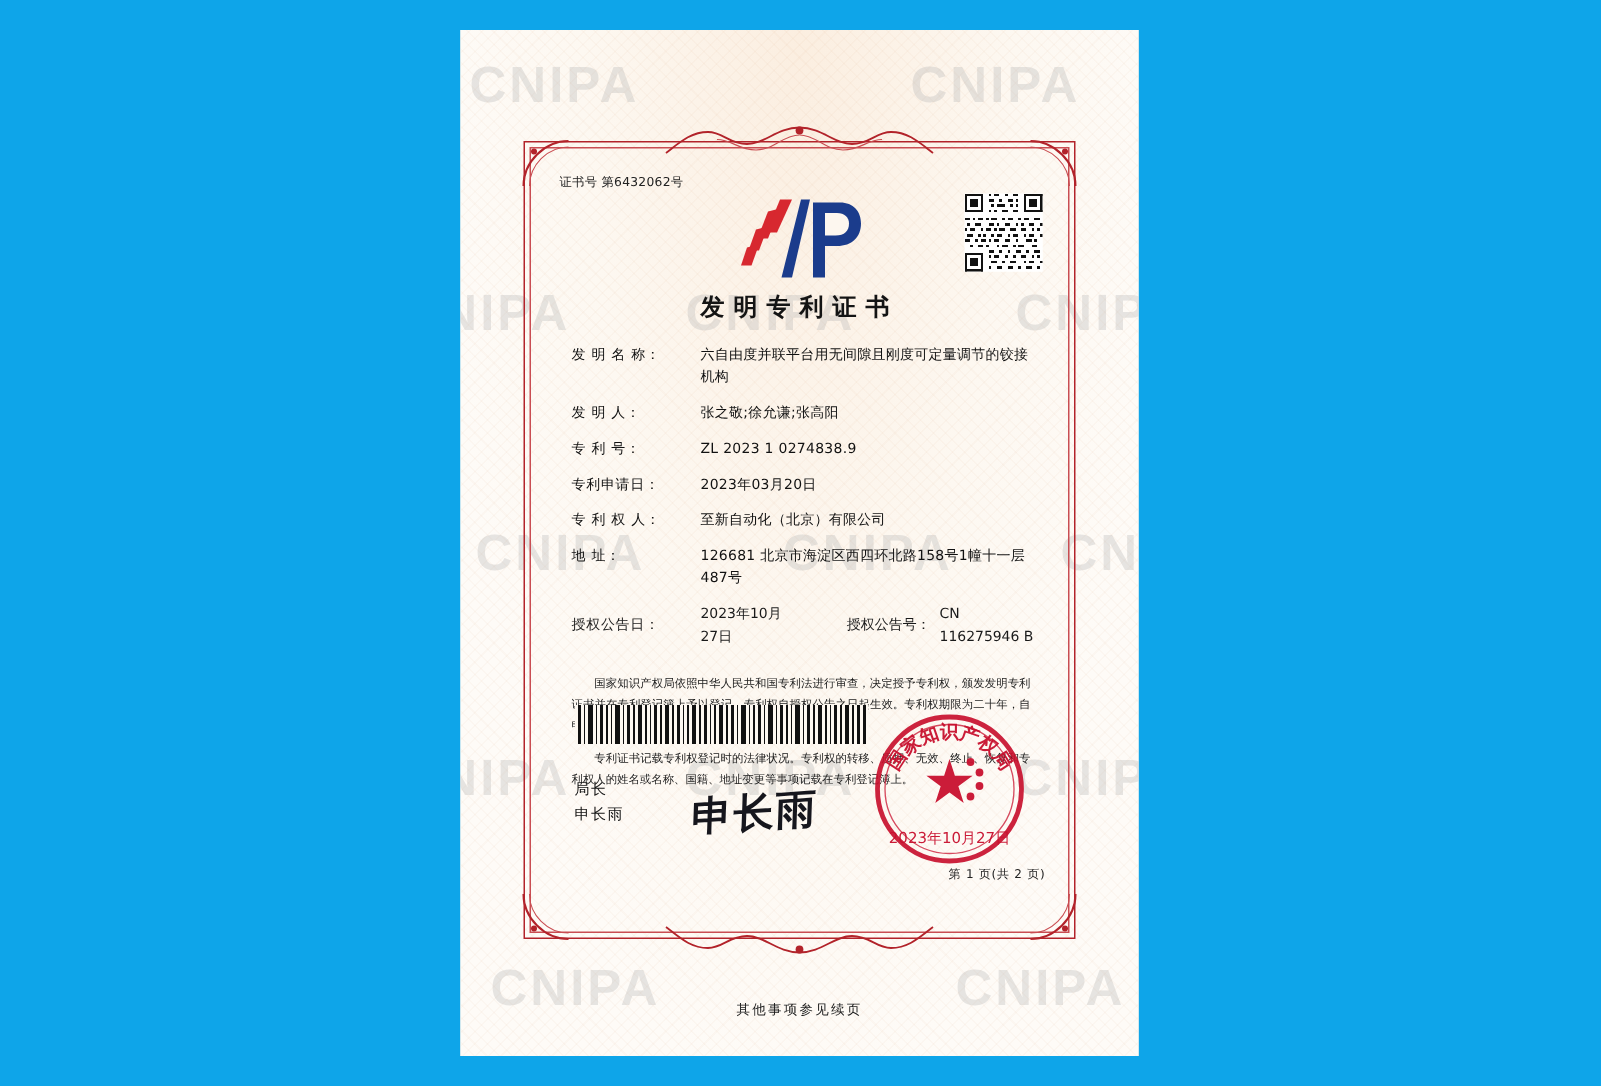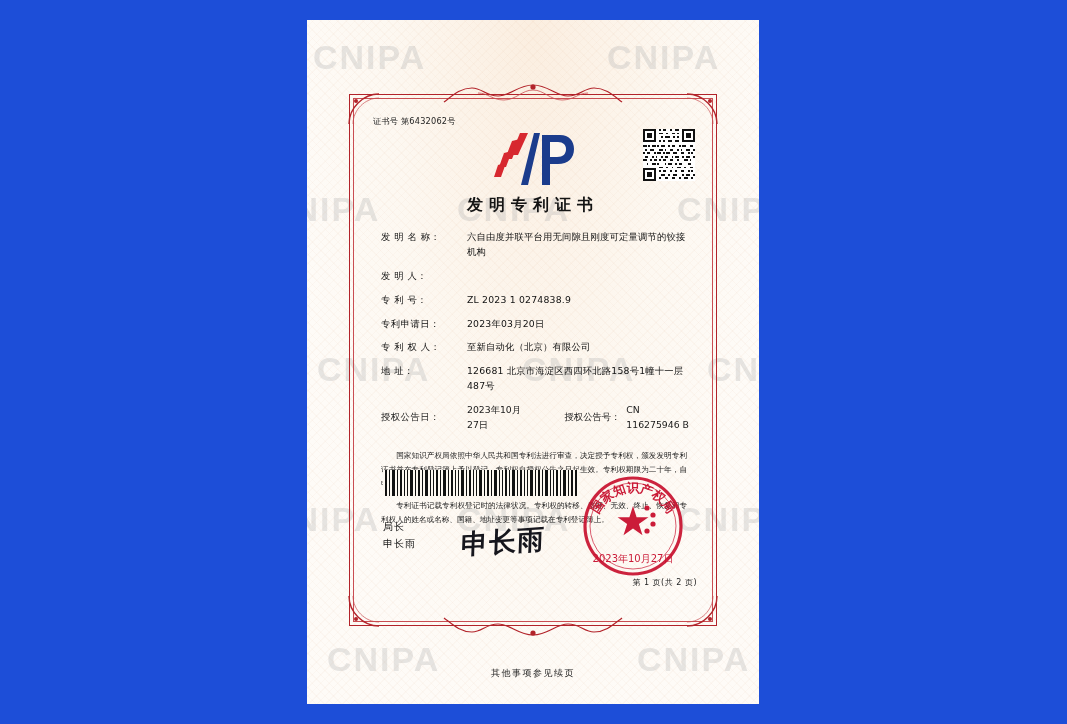--- a/index.html
+++ b/index.html
@@ -10,21 +10,21 @@
   body {
     width: 1067px;
     height: 724px;
     font-family: "Liberation Sans", sans-serif;
     overflow: hidden;
   }
   .page {
     position: relative;
     width: 1067px;
     height: 724px;
-    background: #1d4ed8;
+    background: #0ea5e9;
   }
   
   .cert {
     position: absolute;
     left: 307px;
     top: 20px;
     width: 452px;
     height: 684px;
     background: #fdf7ef;
     background-image:
@@ -437,20 +437,21 @@
 
       <div class="title">发明专利证书</div>
 
       <div class="fields">
         <div class="field">
           <span class="flabel plain">发 明 名 称：</span>
           <span class="fvalue">六自由度并联平台用无间隙且刚度可定量调节的铰接机构</span>
         </div>
         <div class="field">
           <span class="flabel plain">发 明 人：</span>
+          <span class="fvalue">张之敬;徐允谦;张高阳</span>
         </div>
         <div class="field">
           <span class="flabel plain">专 利 号：</span>
           <span class="fvalue">ZL 2023 1 0274838.9</span>
         </div>
         <div class="field">
           <span class="flabel plain">专利申请日：</span>
           <span class="fvalue">2023年03月20日</span>
         </div>
         <div class="field">

